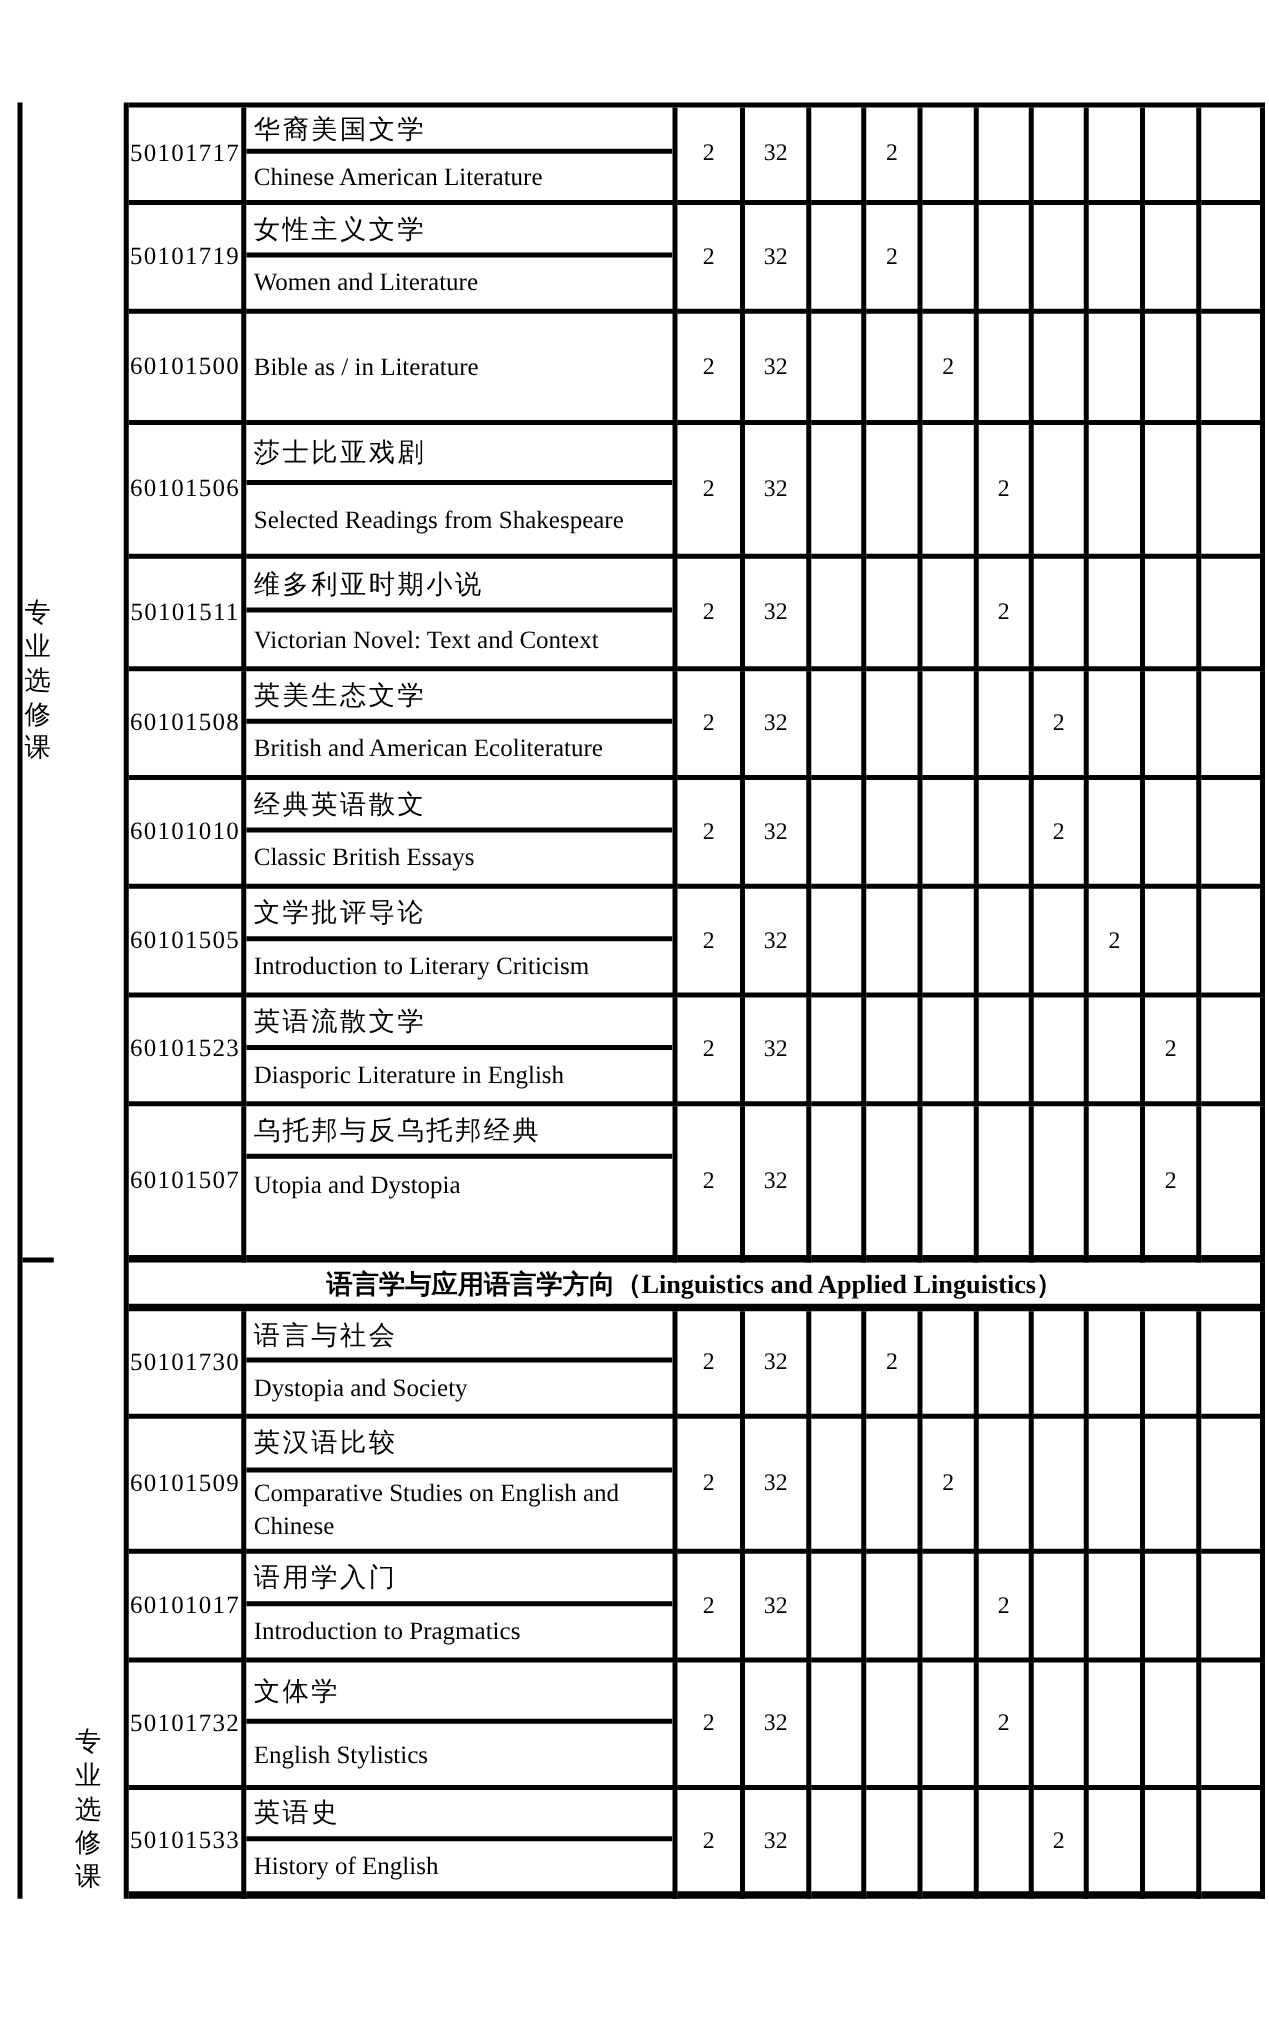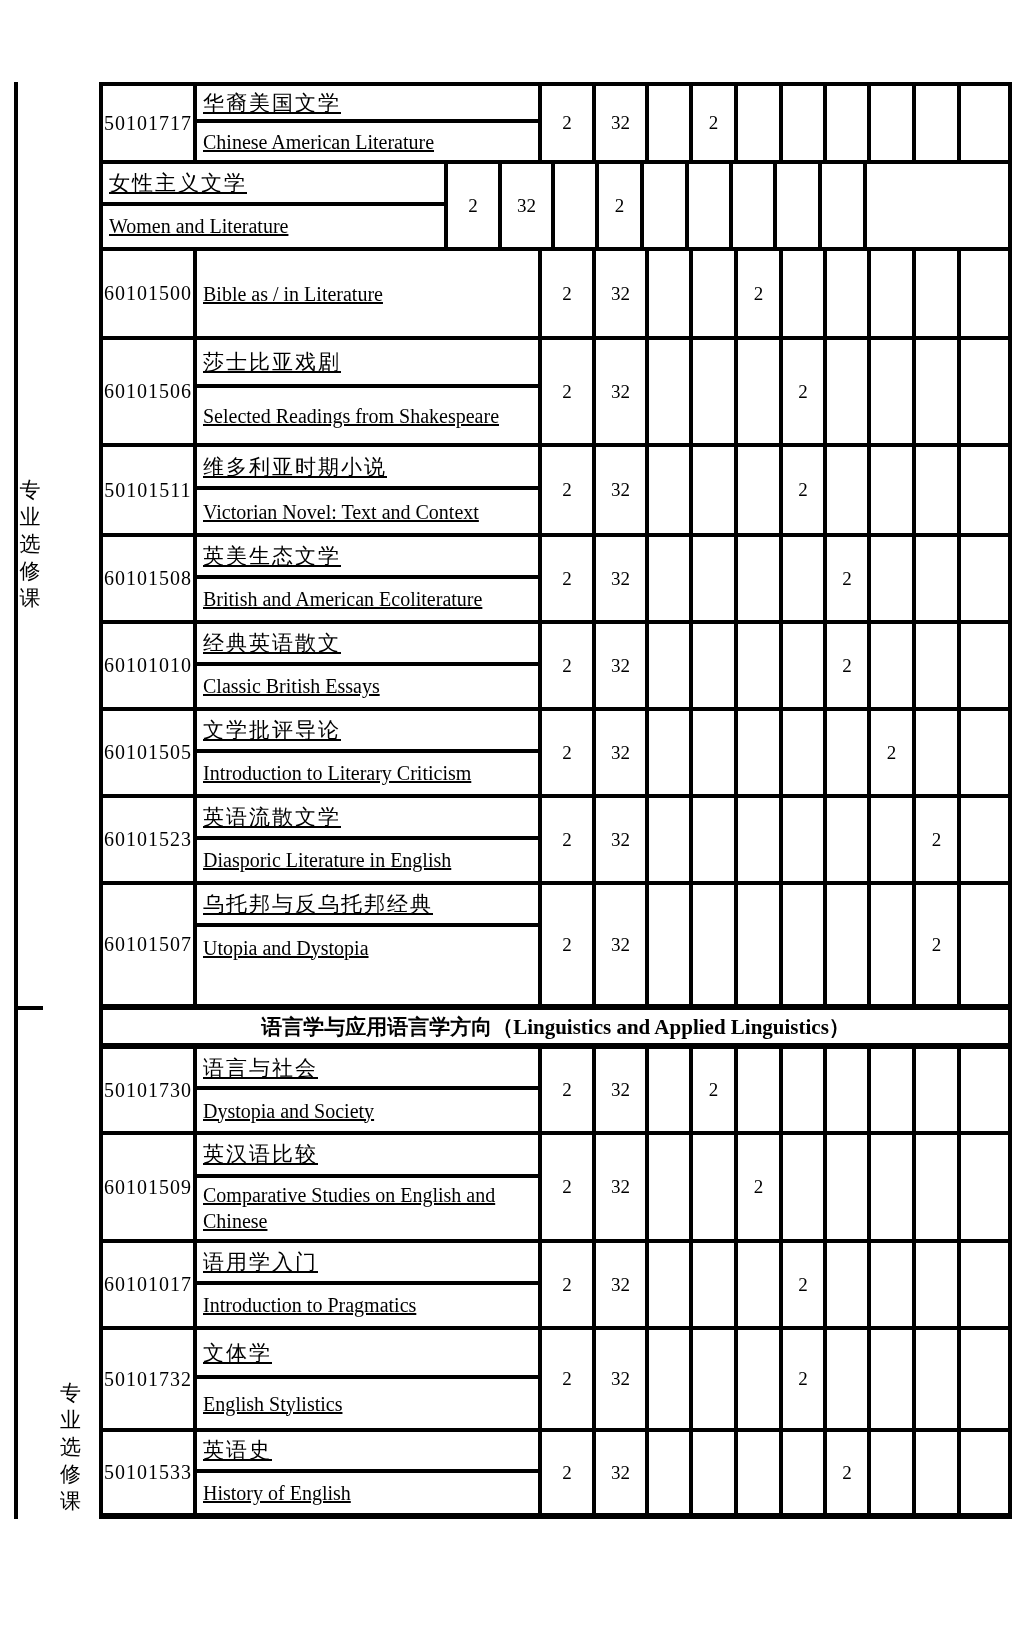--- a/index.html
+++ b/index.html
@@ -18,21 +18,21 @@
   .cat-bottom{flex:1;align-items:flex-end;padding-bottom:4px;}
   .vlabel{width:25px;font-size:21px;line-height:27px;letter-spacing:1px;word-break:break-all;text-align:center;}
   
   .main-col{flex:1;box-sizing:border-box;border-top:4px solid #000;display:flex;flex-direction:column;}
   .row{display:flex;box-sizing:border-box;}
   .cell{
     box-sizing:border-box;border-right:4px solid #000;border-bottom:4px solid #000;
     display:flex;align-items:center;justify-content:center;overflow:hidden;
   }
   .code{width:94px;font-size:20px;letter-spacing:1px;}
-  .name{width:345px;flex-direction:column;align-items:stretch;justify-content:flex-start;text-decoration:underline;}
+  .name{width:345px;flex-direction:column;align-items:stretch;justify-content:flex-start;}
   .name .cn{
     flex:1 1 50%;display:flex;align-items:center;padding-left:6px;
     font-size:21px;letter-spacing:2px;border-bottom:4px solid #000;box-sizing:border-box;
   }
   .name .en{flex:1 1 50%;display:flex;align-items:center;padding-left:6px;font-size:20px;line-height:26px;}
   .name .en.en-top{align-items:flex-start;padding-top:8px;}
   .credit{width:54px;font-size:19px;}
   .hours{width:53px;font-size:19px;}
   .sem{font-size:19px;}
   .s1{width:44px}.s2{width:45px}.s3{width:45px}.s4{width:44px}
@@ -75,20 +75,21 @@
         <div class="cell sem s2">2</div>
         <div class="cell sem s3"></div>
         <div class="cell sem s4"></div>
         <div class="cell sem s5"></div>
         <div class="cell sem s6"></div>
         <div class="cell sem s7"></div>
         <div class="cell sem s8"></div>
       </div>
 
       <div class="row" style="height:87px">
+        <div class="cell code">50101719</div>
         <div class="cell name">
           <div class="cn">女性主义文学</div>
           <div class="en">Women and Literature</div>
         </div>
         <div class="cell credit">2</div>
         <div class="cell hours">32</div>
         <div class="cell sem s1"></div>
         <div class="cell sem s2">2</div>
         <div class="cell sem s3"></div>
         <div class="cell sem s4"></div>

